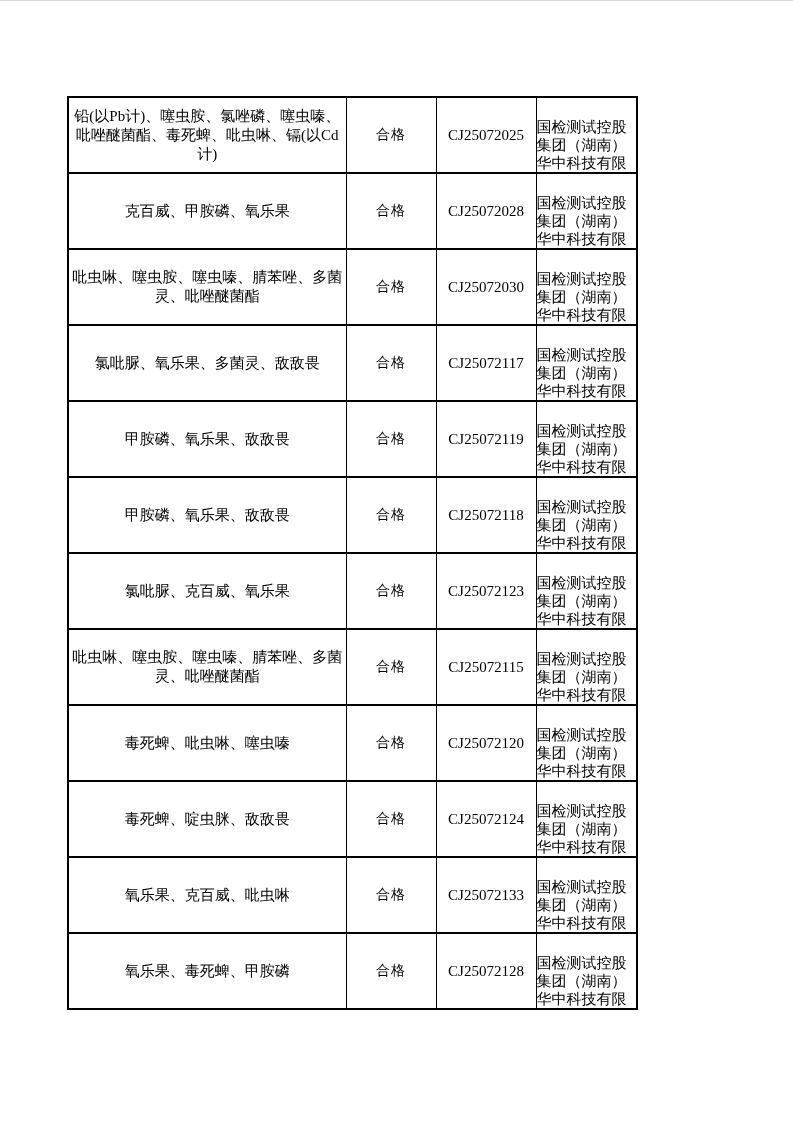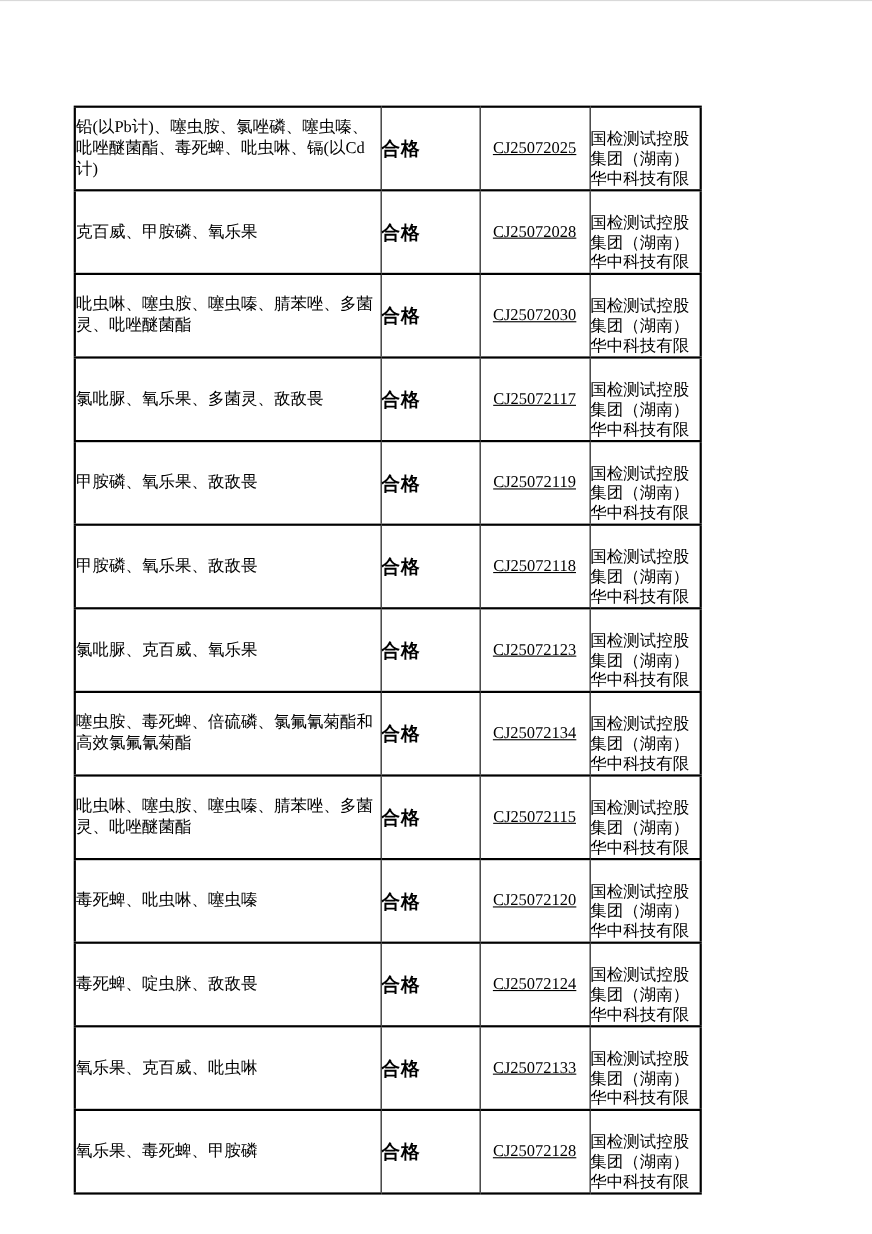--- a/index.html
+++ b/index.html
@@ -38,35 +38,33 @@
     border-top: 2px solid #000000;
     border-bottom: 2px solid #000000;
     vertical-align: middle;
     padding: 0;
     overflow: hidden;
   }
   table.results tr {
     height: 56px;
   }
   td.c-sub {
-    text-align: left;
+    text-align: center;
     font-size: 15px;
     line-height: 19px;
     padding: 0 3px;
   }
   td.c-status {
-    text-align: left;
-    font-size: 17px;
+    text-align: center;
+    font-size: 14px;
     letter-spacing: 1px;
-    font-weight: bold;
   }
   td.c-code {
     text-align: center;
     font-size: 15px;
-    text-decoration: underline;
   }
   td.c-agency {
     font-size: 15px;
     padding-left: 5px;
     padding-right: 2px;
   }
   .agency-lines {
     line-height: 18px;
     max-height: 54px;
     overflow: hidden;
@@ -214,38 +212,20 @@
     </td>
     <td class="c-agency">
       <div class="agency-lines">
         <div>国检测试控股</div>
         <div>集团（湖南）</div>
         <div>华中科技有限</div>
       </div>
     </td>
   </tr>
 
-  <tr>
-    <td class="c-sub">
-      <span>噻虫胺、毒死蜱、倍硫磷、氯氟氰菊酯和高效氯氟氰菊酯</span>
-    </td>
-    <td class="c-status">
-      <span>合格</span>
-    </td>
-    <td class="c-code">
-      <span>CJ25072134</span>
-    </td>
-    <td class="c-agency">
-      <div class="agency-lines">
-        <div>国检测试控股</div>
-        <div>集团（湖南）</div>
-        <div>华中科技有限</div>
-      </div>
-    </td>
-  </tr>
 
   <tr>
     <td class="c-sub">
       <span>吡虫啉、噻虫胺、噻虫嗪、腈苯唑、多菌灵、吡唑醚菌酯</span>
     </td>
     <td class="c-status">
       <span>合格</span>
     </td>
     <td class="c-code">
       <span>CJ25072115</span>

